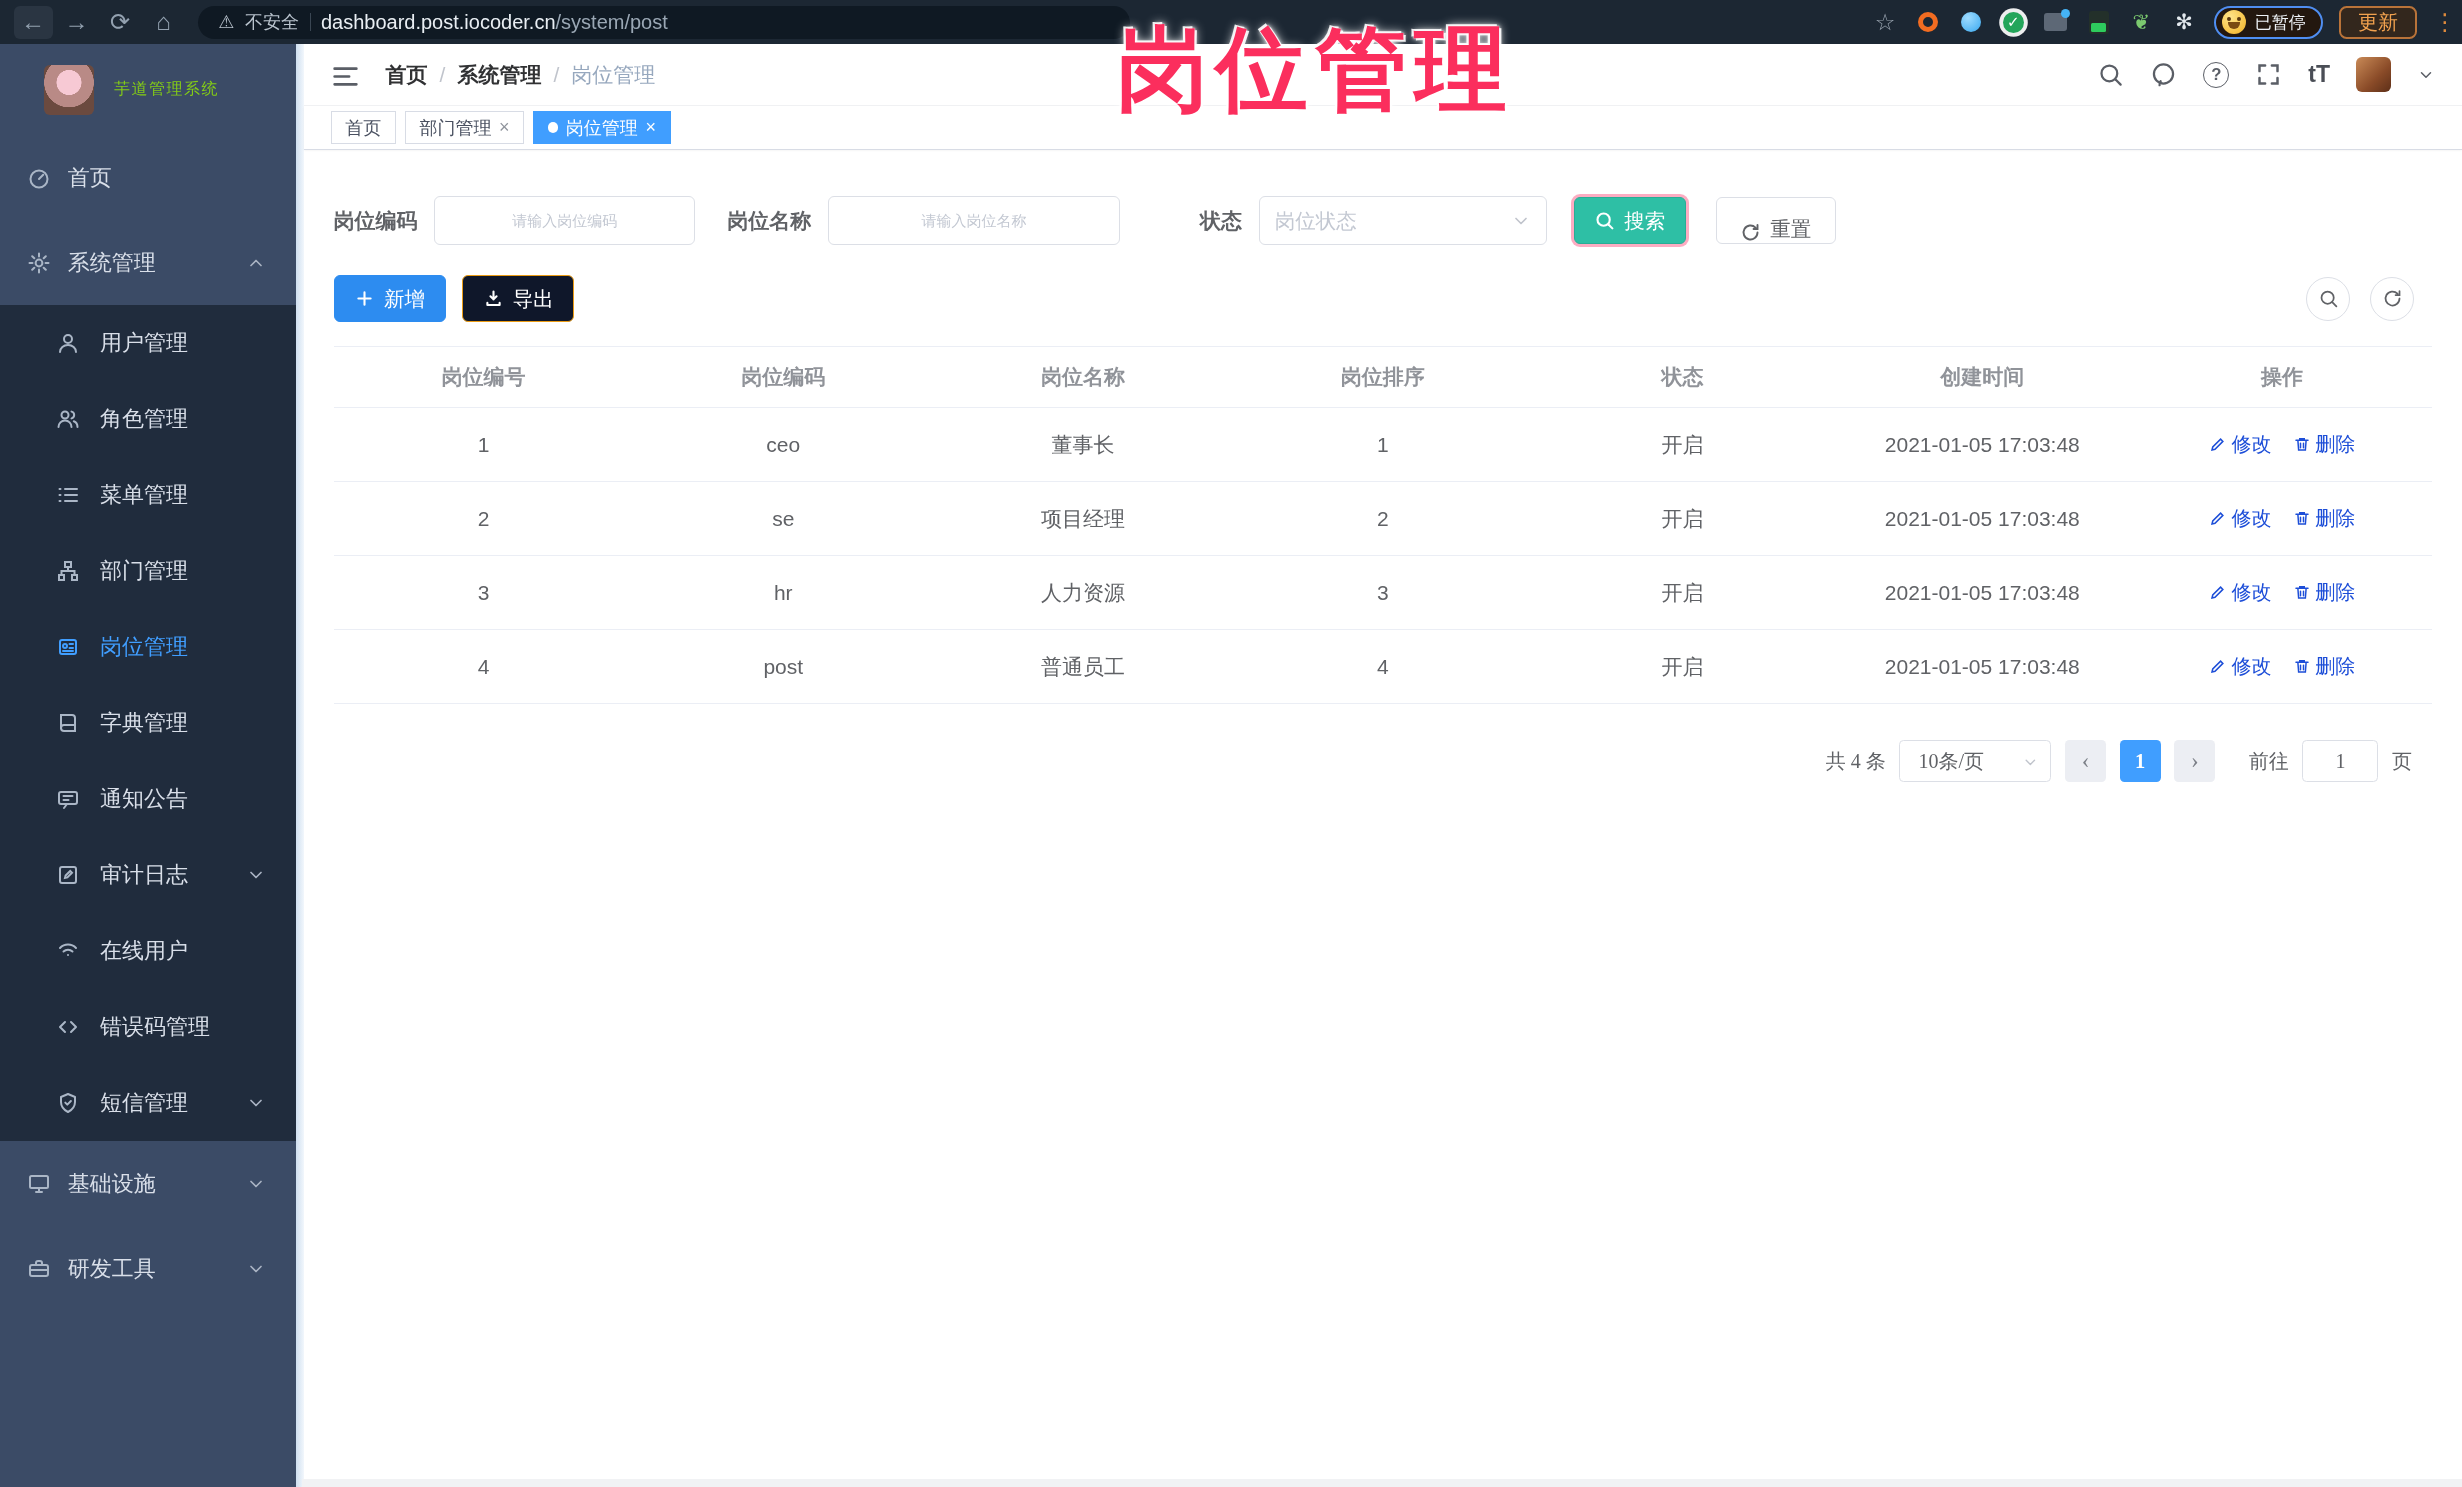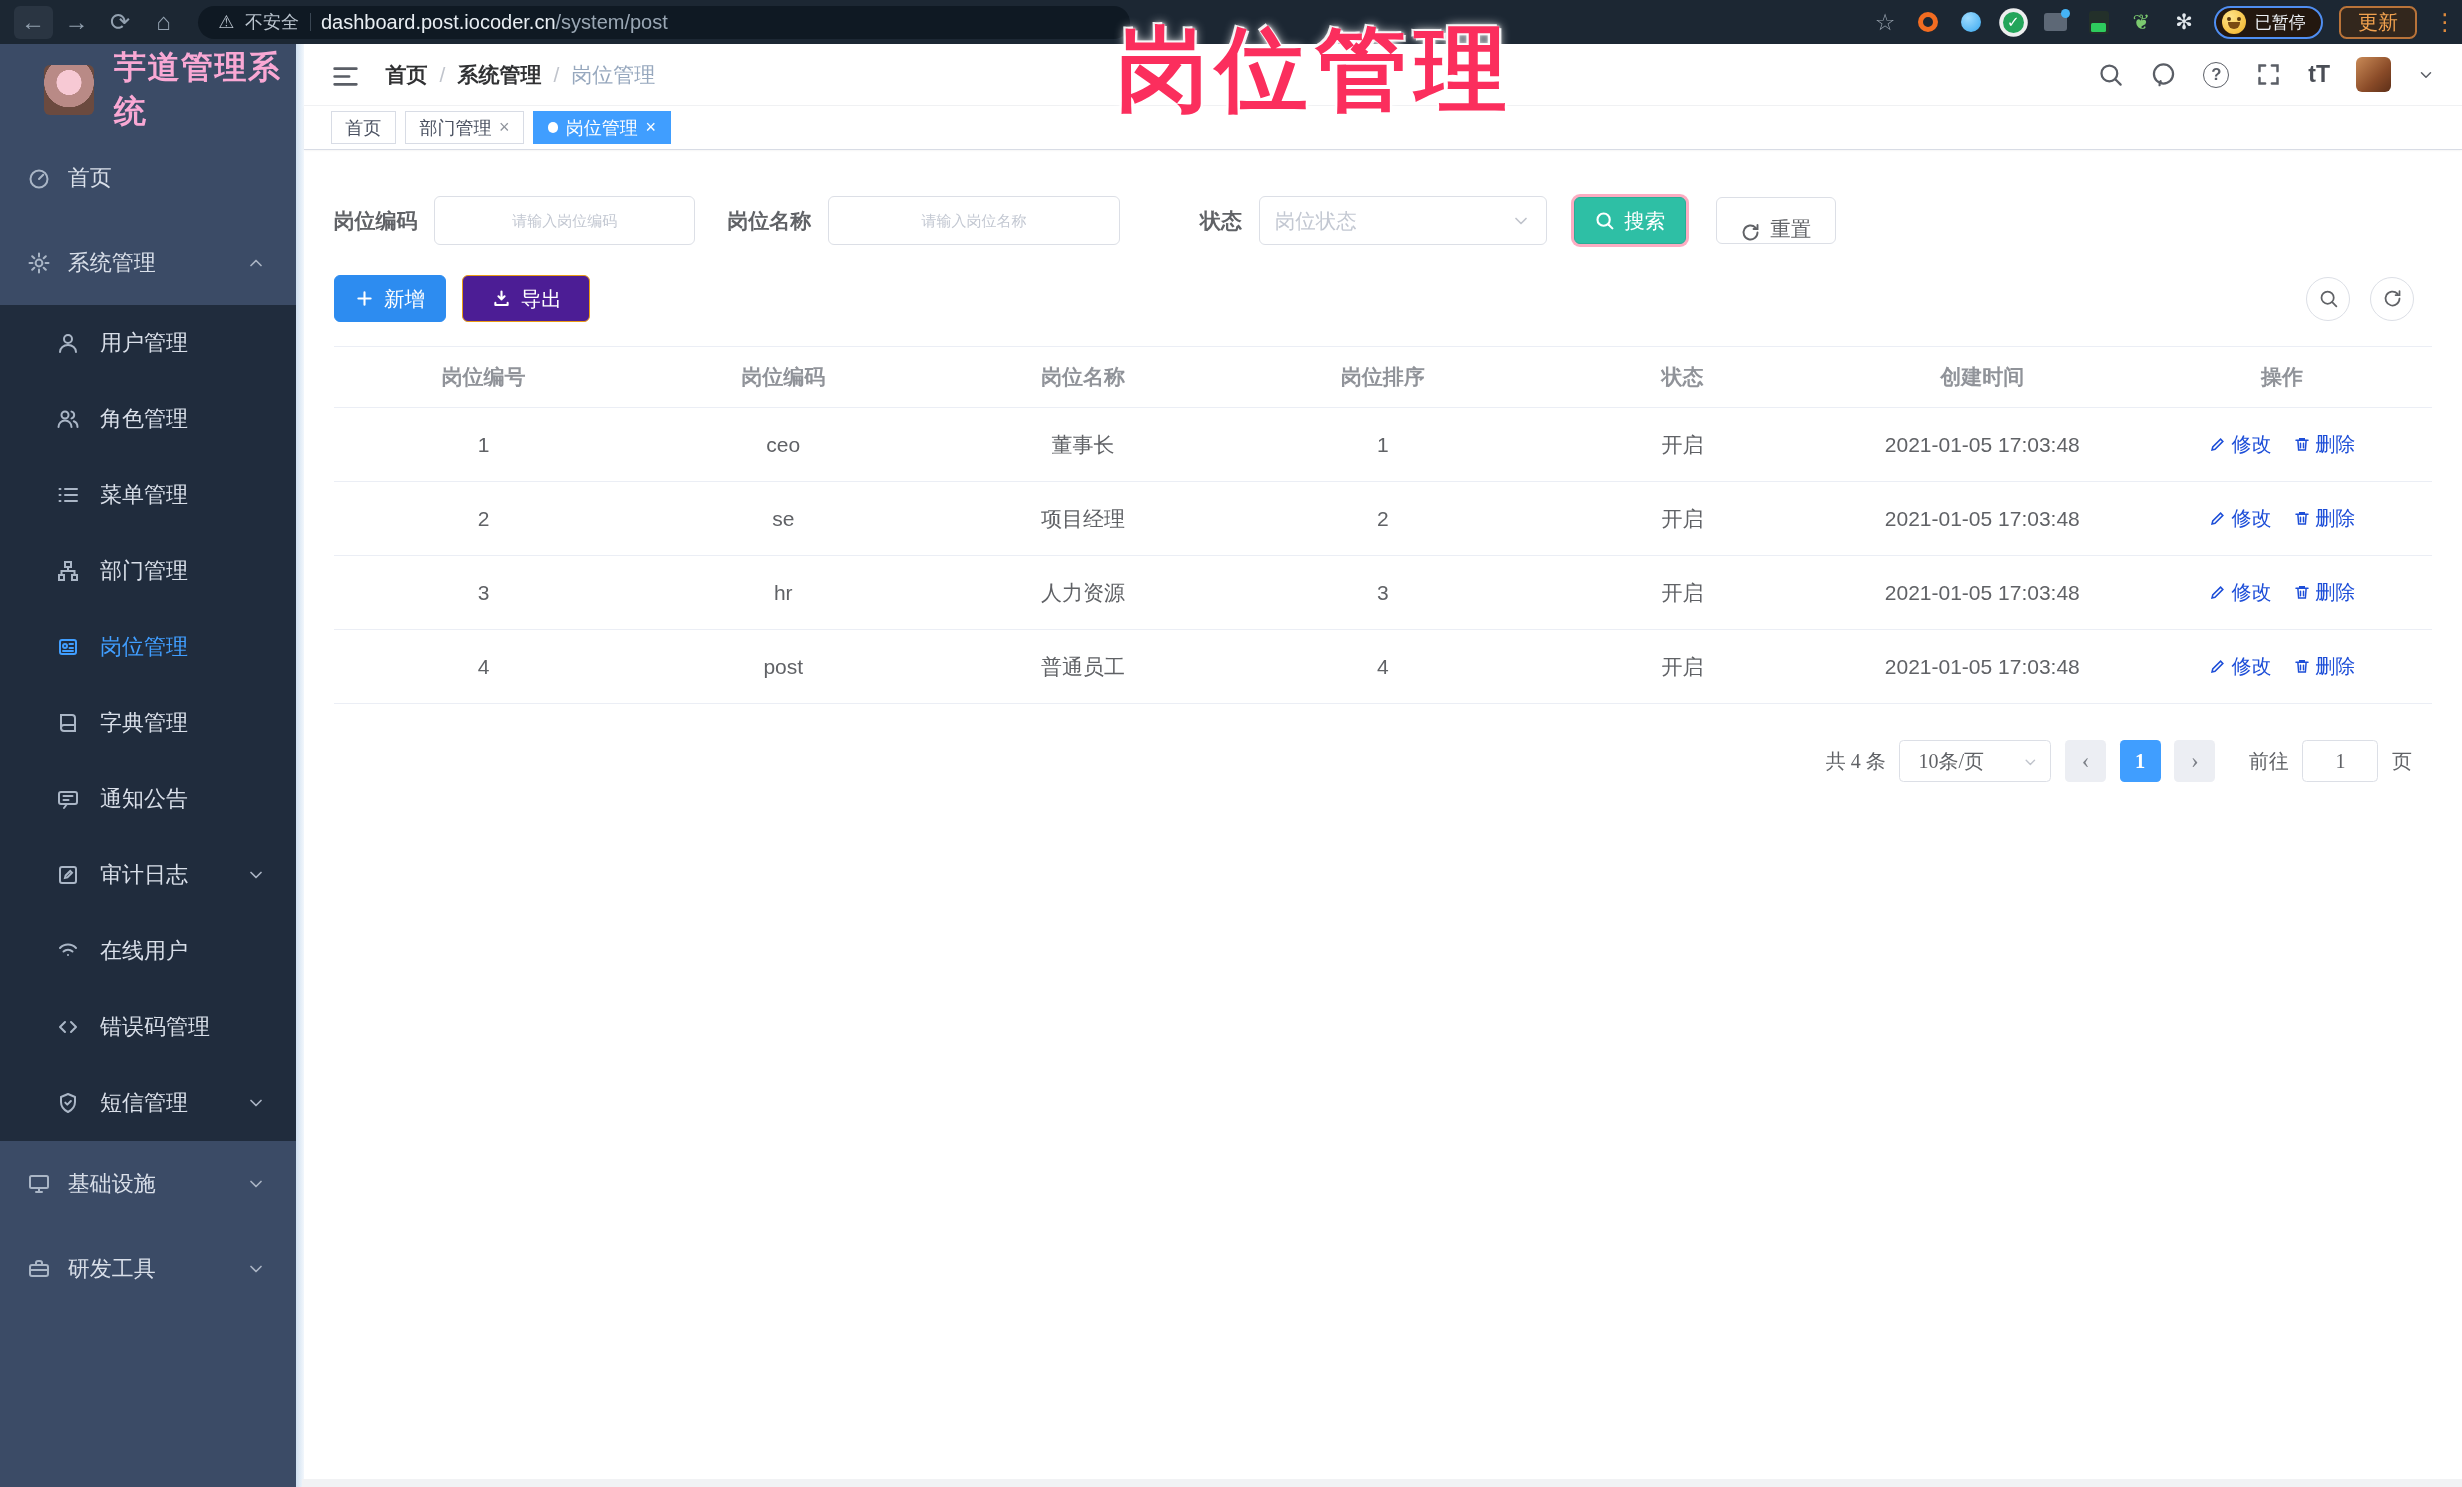--- a/index.html
+++ b/index.html
@@ -42,21 +42,21 @@
 
   
   .app { position:absolute; top:44px; left:0; width:2462px; height:1444px; display:flex; }
 
   
   .sidebar { width:296px; height:100%; background:#3b4b66; color:#d9dfe9; flex:none; display:flex; flex-direction:column; }
   .side-scroll { width:7.6px; height:100%; flex:none; background:linear-gradient(to right,#cfdff0,#f2f7fc); }
   .logo-row { height:91px; display:flex; align-items:center; padding-left:44px; gap:20px; flex:none; }
   .logo-img { width:50px; height:50px; border-radius:6px; flex:none;
     background:radial-gradient(circle at 50% 35%,#f7c9d4 0 30%,#b98a86 31% 60%,#6b4a3f 61% 100%); }
-  .logo-title { color:#f9a8d4; font-size:32px; font-weight:700; letter-spacing:1.5px; }
+  .logo-title { color:#84cc16; font-size:16px; font-weight:400; letter-spacing:1.5px; }
   .menu-item { height:85px; display:flex; align-items:center; padding-left:27px; gap:16.7px; font-size:22px; cursor:default; }
   .submenu { background:#202c3d; }
   .submenu .menu-item { height:76px; padding-left:56px; gap:20px; }
   .menu-item .chev { margin-left:auto; margin-right:30px; color:#aab4c4; }
   .menu-item.active { color:#409eff; }
   .menu-item.active .mi { color:#409eff; }
   .mi { width:24px; height:24px; color:#aab6c6; flex:none; }
   .mi svg, .hic svg { width:100%; height:100%; display:block; }
 
   
@@ -102,21 +102,21 @@
   .btn { height:47px; border-radius:6px; display:inline-flex; align-items:center; justify-content:center; gap:9px;
     font-size:20.5px; border:0.8px solid transparent; cursor:pointer; font-family:inherit; }
   .btn-search { width:112px; background:#2ebfa5; border-color:#29ad96; color:#fff;
     box-shadow:0 0 0 3px rgba(251,70,120,.45); margin-right:30px; }
   .btn-reset { width:120px; background:#fff; border-color:#dcdfe6; color:#606266;align-items:flex-end; }
   .bic { width:21px; height:21px; }
 
   
   .toolbar { display:flex; align-items:center; margin-top:30px; }
   .btn-add { width:112px; background:#2d8cf0; border-color:#2d8cf0; color:#fff; margin-right:16.7px; }
-  .btn-export { width:128px; background:#4c1d95; border-color:#eb9c14; color:#fff; }
+  .btn-export { width:112px; background:#0f172a; border-color:#eb9c14; color:#fff; }
   .circ-group { margin-left:auto; display:flex; gap:20px; padding-right:18px; }
   .circ { width:44px; height:44px; border-radius:50%; border:0.8px solid #dcdfe6; background:#fff; color:#606266;
     display:grid; place-items:center; }
   .circ svg { width:21px; height:21px; }
 
   
   table.grid { width:100%; border-collapse:collapse; table-layout:fixed; margin-top:24px; }
   .grid th { height:61px; font-size:21px; color:#909399; font-weight:600; border-top:0.8px solid #ebeef5; border-bottom:0.8px solid #ebeef5; }
   .grid td { height:74px; font-size:21px; color:#606266; text-align:center; border-bottom:0.8px solid #ebeef5; }
   .grid th { text-align:center; }

